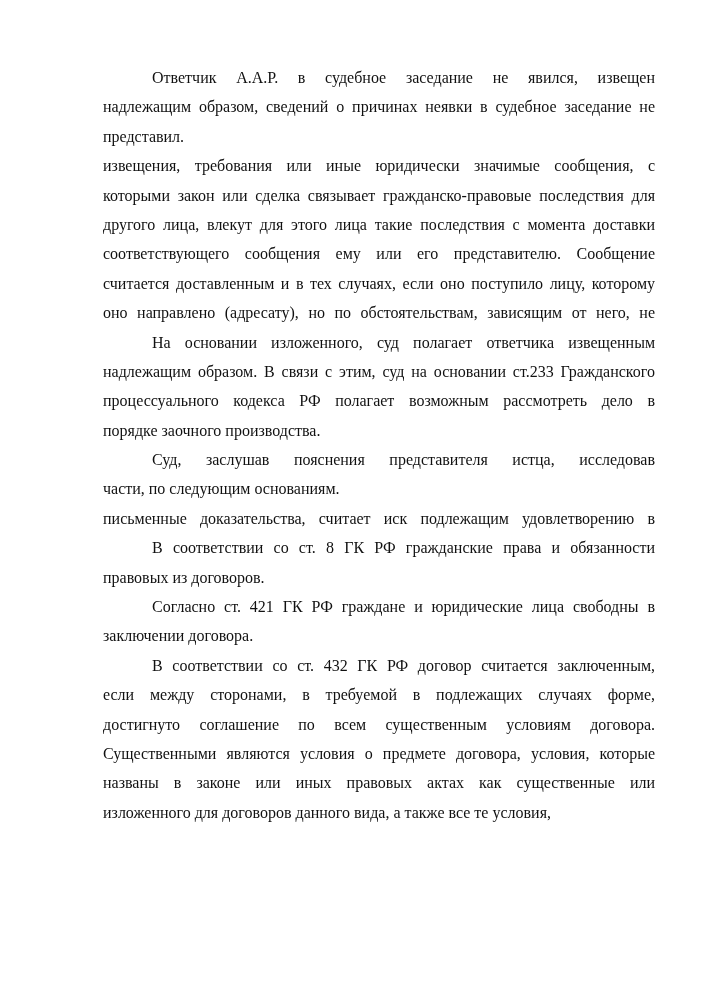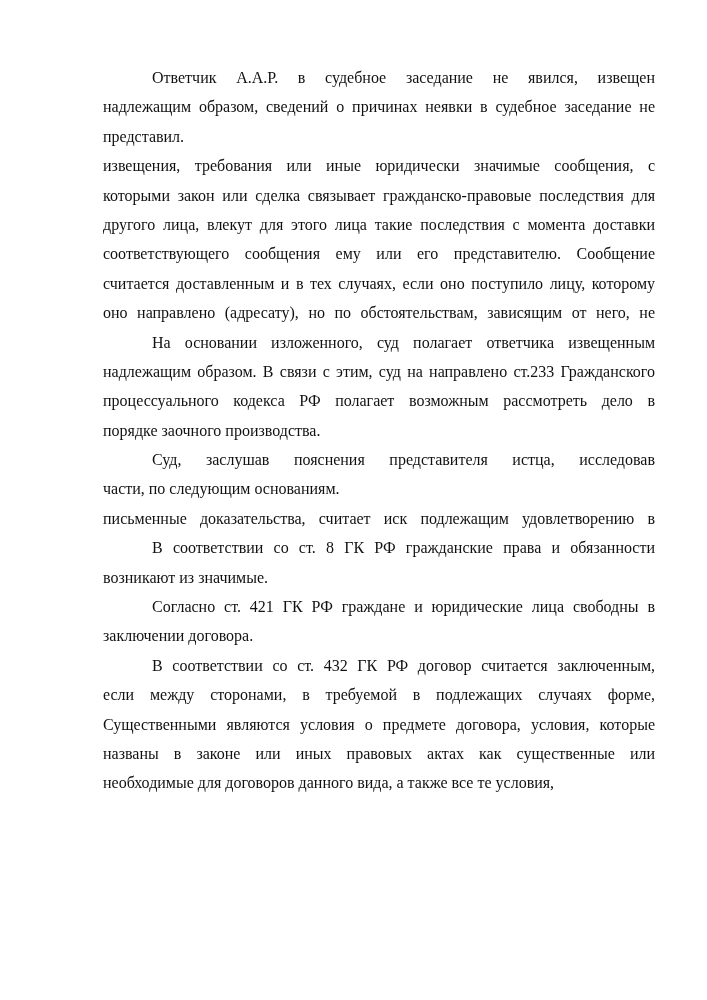--- a/index.html
+++ b/index.html
@@ -56,38 +56,39 @@
       <div class="para">
         <div class="line">извещения, требования или иные юридически значимые сообщения, с</div>
         <div class="line">которыми закон или сделка связывает гражданско-правовые последствия для</div>
         <div class="line">другого лица, влекут для этого лица такие последствия с момента доставки</div>
         <div class="line">соответствующего сообщения ему или его представителю. Сообщение</div>
         <div class="line">считается доставленным и в тех случаях, если оно поступило лицу, которому</div>
         <div class="line">оно направлено (адресату), но по обстоятельствам, зависящим от него, не</div>
       </div>
       <div class="para">
         <div class="line para-first">На основании изложенного, суд полагает ответчика извещенным</div>
-        <div class="line">надлежащим образом. В связи с этим, суд на направлено ст.233 Гражданского</div>
+        <div class="line">надлежащим образом. В связи с этим, суд на основании ст.233 Гражданского</div>
         <div class="line">процессуального кодекса РФ полагает возможным рассмотреть дело в</div>
         <div class="line para-last">порядке заочного производства.</div>
       </div>
       <div class="para">
         <div class="line para-first">Суд, заслушав пояснения представителя истца, исследовав</div>
         <div class="line para-last">части, по следующим основаниям.</div>
         <div class="line">письменные доказательства, считает иск подлежащим удовлетворению в</div>
       </div>
       <div class="para">
         <div class="line para-first">В соответствии со ст. 8 ГК РФ гражданские права и обязанности</div>
-        <div class="line para-last">возникают из значимые.</div>
+        <div class="line para-last">правовых из договоров.</div>
       </div>
       <div class="para">
         <div class="line para-first">Согласно ст. 421 ГК РФ граждане и юридические лица свободны в</div>
         <div class="line para-last">заключении договора.</div>
       </div>
       <div class="para">
         <div class="line para-first">В соответствии со ст. 432 ГК РФ договор считается заключенным,</div>
         <div class="line">если между сторонами, в требуемой в подлежащих случаях форме,</div>
+        <div class="line">достигнуто соглашение по всем существенным условиям договора.</div>
         <div class="line">Существенными являются условия о предмете договора, условия, которые</div>
         <div class="line">названы в законе или иных правовых актах как существенные или</div>
-        <div class="line para-last">необходимые для договоров данного вида, а также все те условия,</div>
+        <div class="line para-last">изложенного для договоров данного вида, а также все те условия,</div>
       </div>
     </div>
 </div>
 
 </body></html>

